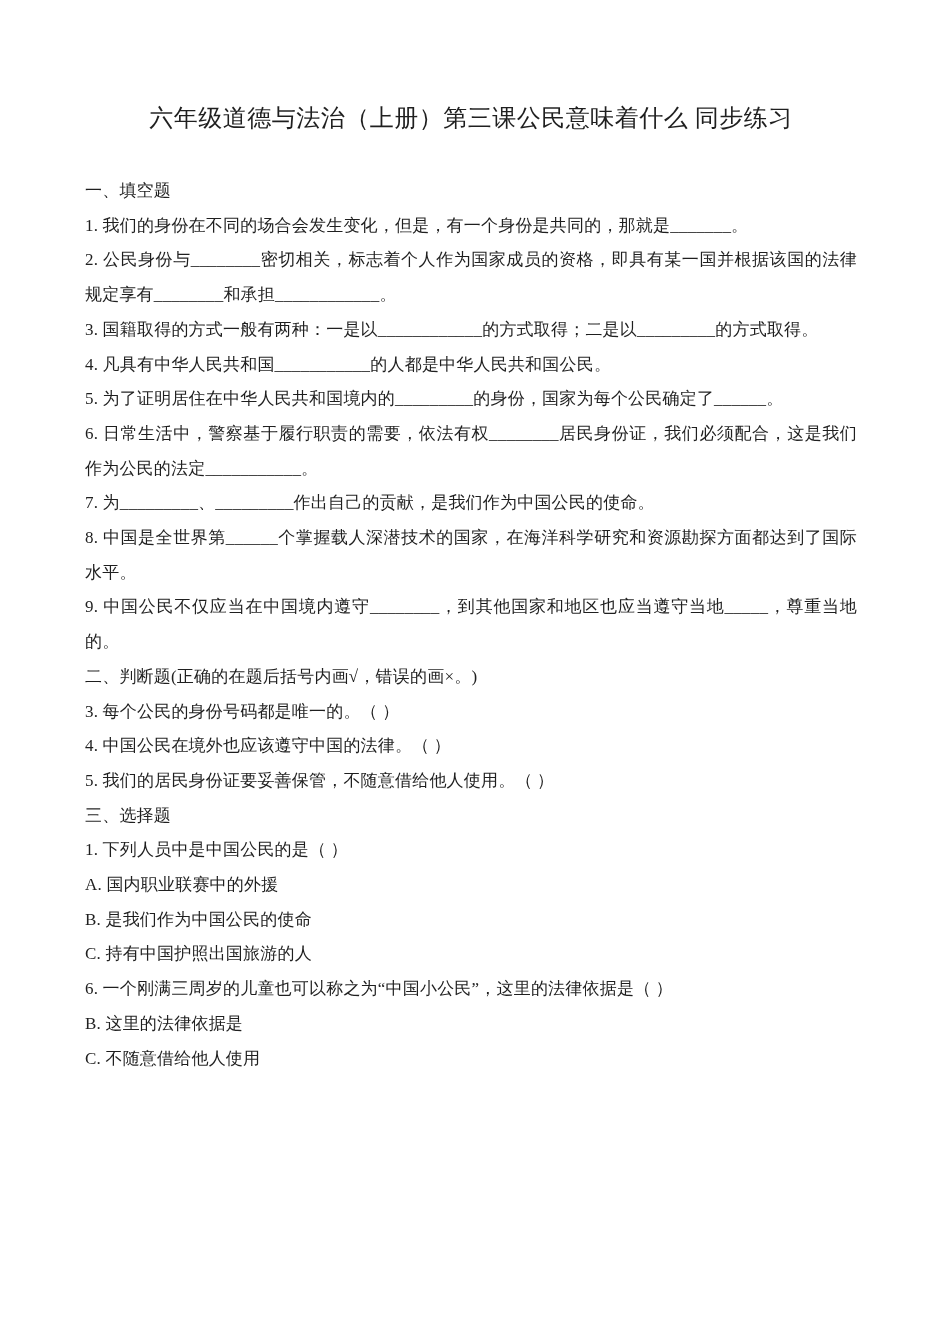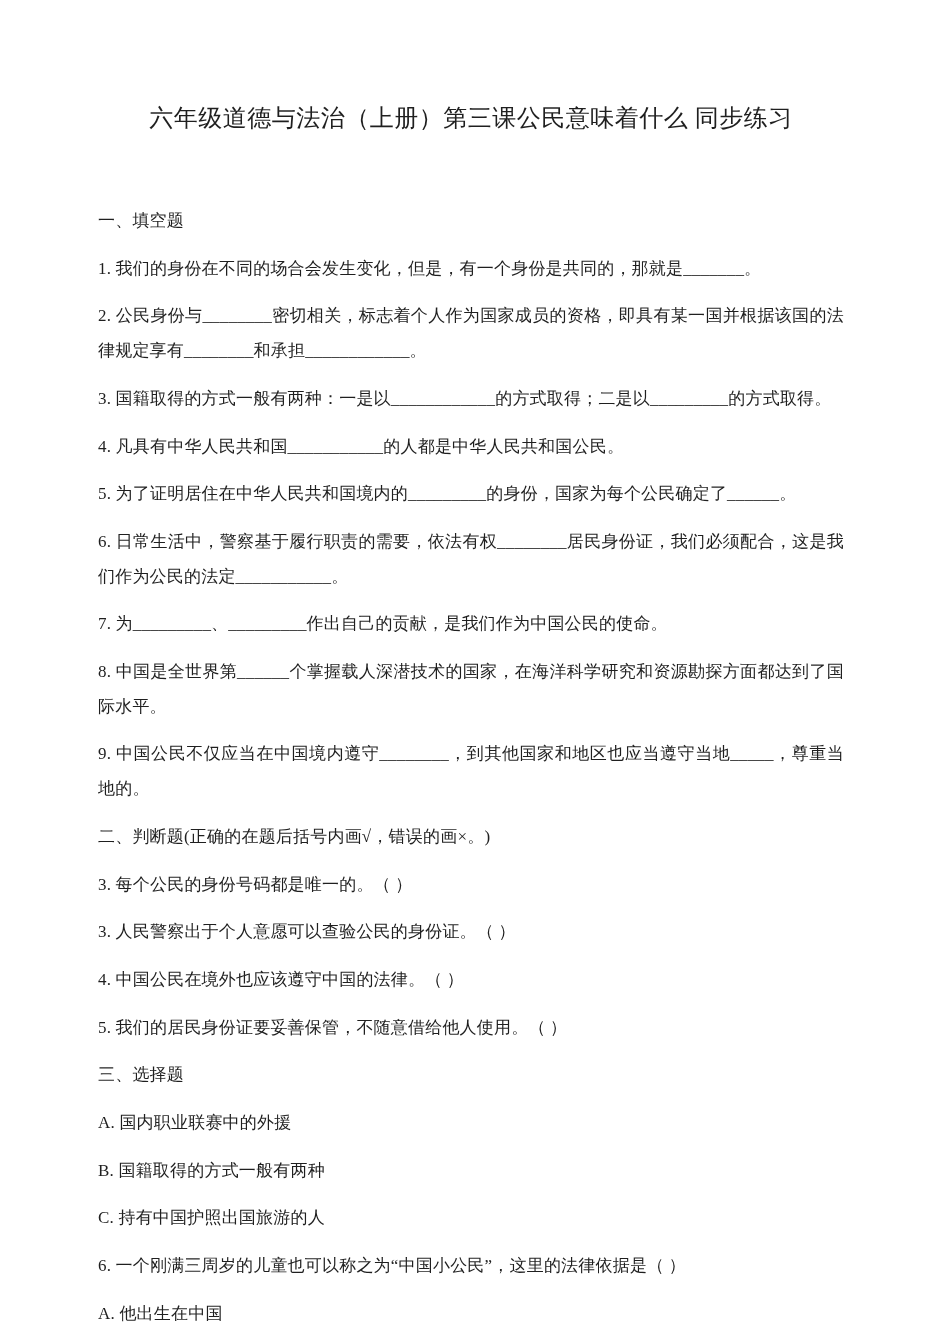--- a/index.html
+++ b/index.html
@@ -15,34 +15,34 @@
   }
   .page {
     box-sizing: border-box;
     width: 950px;
     height: 1344px;
     padding: 100px 93px 0 85px;
     color: #1f1f1f;
     font-family: "Liberation Serif", "DejaVu Serif", serif;
   }
   .doc-title {
-    margin: 0 0 68px 0;
+    margin: 0 0 38px 0;
     font-size: 24px;
     font-weight: 400;
     line-height: 36px;
     text-align: center;
     white-space: nowrap;
     letter-spacing: 0.5px;
   }
   section {
     margin: 0;
     padding: 0;
   }
   .line {
-    margin: 13px;
+    margin: 0;
     font-size: 17px;
     line-height: 34.7px;
     text-align: justify;
     letter-spacing: 0.2px;
   }
   .section-heading {
     text-align: left;
   }
 </style>
 </head>
@@ -61,29 +61,28 @@
     <p class="line">5. 为了证明居住在中华人民共和国境内的_________的身份，国家为每个公民确定了______。</p>
     <p class="line">6. 日常生活中，警察基于履行职责的需要，依法有权________居民身份证，我们必须配合，这是我们作为公民的法定___________。</p>
     <p class="line">7. 为_________、_________作出自己的贡献，是我们作为中国公民的使命。</p>
     <p class="line">8. 中国是全世界第______个掌握载人深潜技术的国家，在海洋科学研究和资源勘探方面都达到了国际水平。</p>
     <p class="line">9. 中国公民不仅应当在中国境内遵守________，到其他国家和地区也应当遵守当地_____，尊重当地的。</p>
   </section>
 
   <section>
     <p class="line section-heading">二、判断题(正确的在题后括号内画√，错误的画×。)</p>
     <p class="line">3. 每个公民的身份号码都是唯一的。（ ）</p>
-    <p class="line">3. 人民警察出于个人意愿可以查验公民的身份证。（ ）</p>
     <p class="line">4. 中国公民在境外也应该遵守中国的法律。（ ）</p>
     <p class="line">5. 我们的居民身份证要妥善保管，不随意借给他人使用。（  ）</p>
   </section>
 
   <section>
     <p class="line section-heading">三、选择题</p>
+    <p class="line">1. 下列人员中是中国公民的是（ ）</p>
     <p class="line">A. 国内职业联赛中的外援</p>
-    <p class="line">B. 国籍取得的方式一般有两种</p>
+    <p class="line">B. 是我们作为中国公民的使命</p>
     <p class="line">C. 持有中国护照出国旅游的人</p>
     <p class="line">6. 一个刚满三周岁的儿童也可以称之为“中国小公民”，这里的法律依据是（ ）</p>
-    <p class="line">A. 他出生在中国</p>
     <p class="line">B. 这里的法律依据是</p>
     <p class="line">C. 不随意借给他人使用</p>
   </section>
 
 </div>
 
 </body></html>

